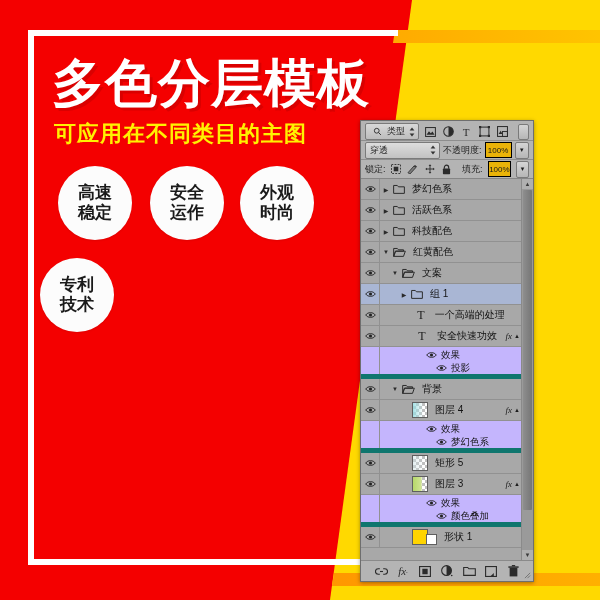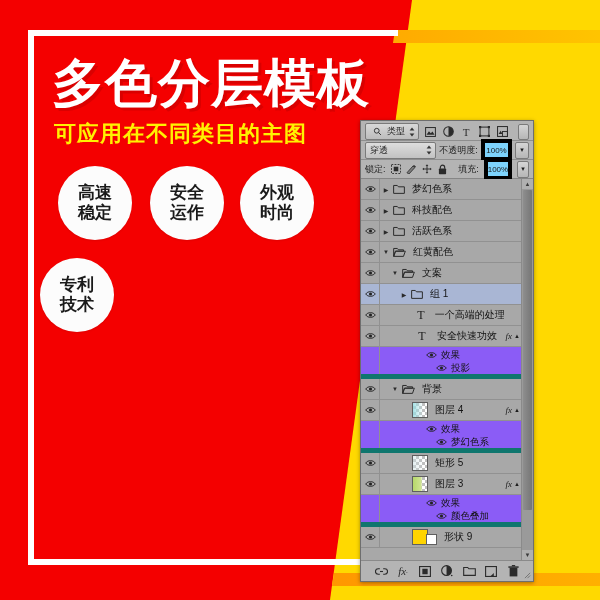--- a/index.html
+++ b/index.html
@@ -63,21 +63,21 @@
     border:1px solid #7A7A7A;border-radius:2px;}
 
   
   .ps-blend{height:19px;padding:0 4px;background:#B4B4B4;
     border-bottom:1px solid #8E8E8E;gap:3px;}
   .ps-combo{height:15px;background:linear-gradient(#DDD,#C2C2C2);
     border:1px solid #7A7A7A;border-radius:2px;display:flex;
     align-items:center;padding:0 2px 0 4px;font-size:9px;}
   .ps-combo .spacer{flex:1;}
   .ps-lbl{font-size:9px;white-space:nowrap;}
-  .ps-numfield{width:26px;height:14px;background:#7dd3fc;border:4px solid #000000;
+  .ps-numfield{width:26px;height:14px;background:#eab308;border:1px solid #000000;
     display:flex;align-items:center;justify-content:center;font-size:8px;color:#1a1a1a;}
   .ps-stepper{width:13px;height:15px;background:linear-gradient(#D5D5D5,#B6B6B6);
     border:1px solid #7A7A7A;border-radius:2px;display:flex;
     align-items:center;justify-content:center;font-size:7px;}
 
   
   .ps-lock{height:19px;padding:0 4px;background:#B4B4B4;
     border-bottom:1px solid #868686;gap:5px;}
 
   
@@ -112,21 +112,21 @@
     background-image:linear-gradient(45deg,#bfbfbf 25%,transparent 25%,transparent 75%,#bfbfbf 75%),
                      linear-gradient(45deg,#bfbfbf 25%,transparent 25%,transparent 75%,#bfbfbf 75%);
     background-color:#ffffff;}
   .thumb .ov{width:100%;height:100%;}
 
   .tletter{width:16px;text-align:center;font-family:"Liberation Serif",serif;
     font-size:12px;color:#1a1a1a;}
 
   
   .erow{display:flex;align-items:center;height:16px;box-sizing:border-box;
-    background:#8b5cf6;}
+    background:#c4b5fd;}
   .erow.last{border-bottom:5px solid #0f766e;}
   .erow .eye{width:19px;height:100%;border-right:1px solid #919191;box-sizing:border-box;}
   .erow .body{flex:1;display:flex;align-items:center;gap:4px;}
   .erow .name{font-size:9.5px;color:#131313;}
 
   
   .ps-foot{height:20px;background:#B4B4B4;border-top:1px solid #8A8A8A;
     display:flex;align-items:center;justify-content:center;gap:9px;}
   .ps-foot .ps-ico{width:13px;height:13px;}
   .grip{position:absolute;right:2px;bottom:2px;width:7px;height:7px;}
@@ -288,39 +288,39 @@
                 <circle cx="6" cy="4" r="1.7" fill="#222"></circle>
               </svg>
             </div>
             <div class="body" style="padding-left: 2px;">
               <span class="tri">▶</span>
               <span style="display: flex; align-items: center;">
                 <svg width="12" height="10" viewBox="0 0 13 11">
                   <path d="M0.6 10.3 V1.6 H4.6 L5.9 3.1 H12.4 V10.3 Z" fill="none" stroke="#2b2b2b" stroke-width="1.1"></path>
                 </svg>
               </span>
-              <span class="name" style="margin-left: 4px;">科技配色</span>
+              <span class="name" style="margin-left: 4px;">活跃色系</span>
             </div>
             <div class="fx"></div>
           </div>
           <div class="lrow">
             <div class="eye">
               <svg width="11" height="8" viewBox="0 0 12 8">
                 <path d="M0.8 4 C3 0.6 9 0.6 11.2 4 C9 7.4 3 7.4 0.8 4 Z" fill="none" stroke="#222" stroke-width="1"></path>
                 <circle cx="6" cy="4" r="1.7" fill="#222"></circle>
               </svg>
             </div>
             <div class="body" style="padding-left: 2px;">
               <span class="tri">▶</span>
               <span style="display: flex; align-items: center;">
                 <svg width="12" height="10" viewBox="0 0 13 11">
                   <path d="M0.6 10.3 V1.6 H4.6 L5.9 3.1 H12.4 V10.3 Z" fill="none" stroke="#2b2b2b" stroke-width="1.1"></path>
                 </svg>
               </span>
-              <span class="name" style="margin-left: 4px;">活跃色系</span>
+              <span class="name" style="margin-left: 4px;">科技配色</span>
             </div>
             <div class="fx"></div>
           </div>
           <div class="lrow">
             <div class="eye">
               <svg width="11" height="8" viewBox="0 0 12 8">
                 <path d="M0.8 4 C3 0.6 9 0.6 11.2 4 C9 7.4 3 7.4 0.8 4 Z" fill="none" stroke="#222" stroke-width="1"></path>
                 <circle cx="6" cy="4" r="1.7" fill="#222"></circle>
               </svg>
             </div>
@@ -525,21 +525,21 @@
               <svg width="11" height="8" viewBox="0 0 12 8">
                 <path d="M0.8 4 C3 0.6 9 0.6 11.2 4 C9 7.4 3 7.4 0.8 4 Z" fill="none" stroke="#222" stroke-width="1"></path>
                 <circle cx="6" cy="4" r="1.7" fill="#222"></circle>
               </svg>
             </div>
             <div class="body" style="padding-left: 20px;">
               <span class="thumb" style="margin-left: 12px;">
                 <span class="ov" style="display: block; background: rgb(255, 212, 0);"></span>
               </span>
               <span style="width: 9px; height: 9px; border: 1px solid rgb(95, 95, 95); background: rgb(255, 255, 255); margin-left: -5px; align-self: flex-end;"></span>
-              <span class="name" style="margin-left: 4px;">形状 9</span>
+              <span class="name" style="margin-left: 4px;">形状 1</span>
             </div>
             <div class="fx"></div>
           </div>
         </div>
       <div class="ps-scroll">
         <div class="arrow">▲</div>
         <div class="ps-thumb"></div>
         <div class="arrow bot">▼</div>
       </div>
     </div>

